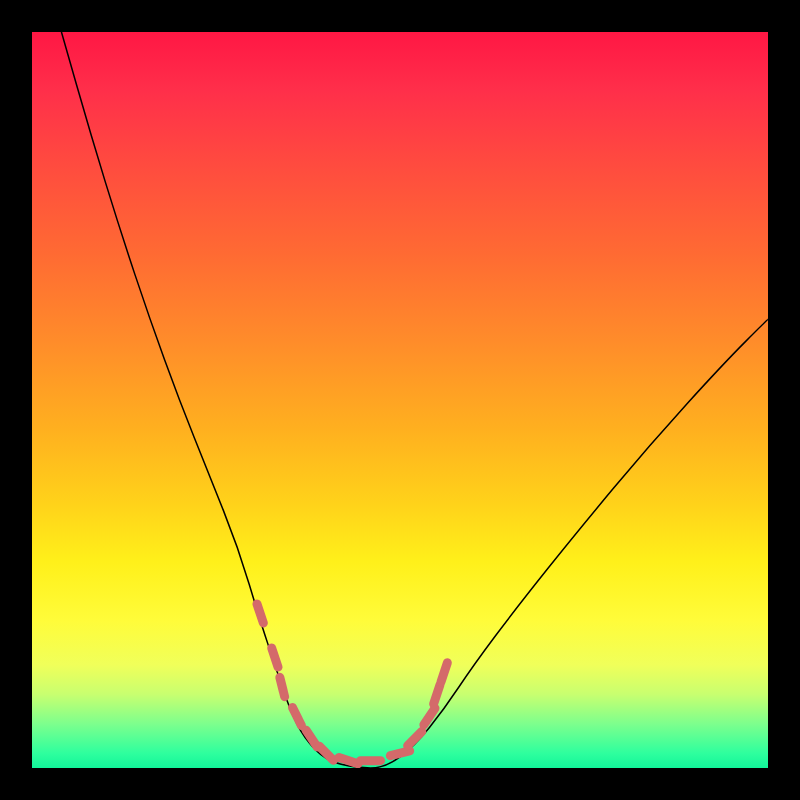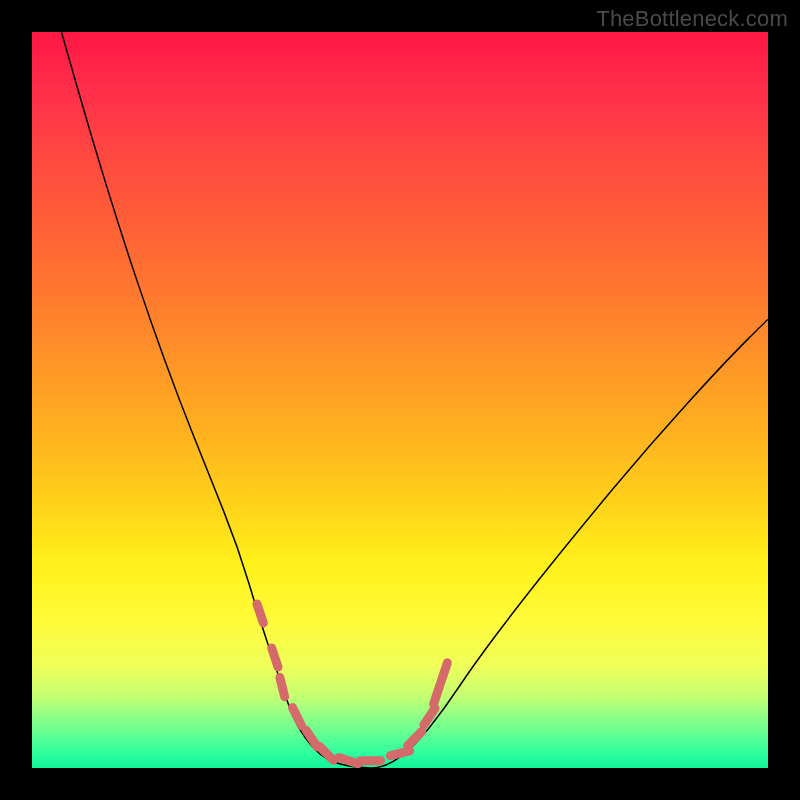--- a/index.html
+++ b/index.html
@@ -62,21 +62,20 @@
     font-weight: 500;
     letter-spacing: 0.2px;
     user-select: none;
   }
 </style>
 </head>
 <body>
 
 <div class="frame">
 
-  <div class="watermark">TheBottleneck.com</div>
 
   <div class="plot-area">
     <div class="gradient-bg"></div>
     <svg class="curve-svg" id="curve-svg" viewBox="0 0 736 736" preserveAspectRatio="none">
         <path d="M 29.44 0 Q 29.44 0 44.160000000000004 51.51999999999998 Q 58.88 103.03999999999996 73.6 150.88 Q 88.32 198.72000000000003 103.03999999999999 242.88000000000002 Q 117.76 287.04 132.48000000000002 327.52 Q 147.20000000000002 368 161.92000000000002 404.79999999999995 Q 176.64 441.59999999999997 191.36 478.4 Q 206.08 515.2 217.12 552 Q 228.16 588.8 235.52 610.88 Q 242.88000000000002 632.96 250.24 655.04 Q 257.59999999999997 677.12 264.96 691.8399999999999 Q 272.32 706.56 283.36 717.5999999999999 Q 294.40000000000003 728.64 309.12 732.3199999999999 Q 323.84 736 338.55999999999995 736 Q 353.28 736 368 724.96 Q 382.72 713.92 397.44000000000005 695.52 Q 412.16 677.12 426.88 655.04 Q 441.59999999999997 632.96 463.68 603.52 Q 485.76000000000005 574.08 515.2 537.28 Q 544.64 500.48 581.44 456.32000000000005 Q 618.24 412.16 655.04 371.68 Q 691.8399999999999 331.2 713.92 309.12 T 736 287.04" fill="none" stroke="#000000" stroke-width="1.5"></path>
         <line x1="224.9977223398316" y1="571.9531670194949" x2="231.3222776601684" y2="590.9268329805052" stroke="#d46a6a" stroke-width="9" stroke-linecap="round"></line>
         <line x1="239.71772233983162" y1="616.1131670194949" x2="246.04227766016842" y2="635.0868329805052" stroke="#d46a6a" stroke-width="9" stroke-linecap="round"></line>
         <line x1="247.81464374963667" y1="645.3385749985466" x2="252.66535625036335" y2="664.7414250014533" stroke="#d46a6a" stroke-width="9" stroke-linecap="round"></line>
         <line x1="260.48786404500044" y1="675.5357280900008" x2="269.4321359549995" y2="693.4242719099992" stroke="#d46a6a" stroke-width="9" stroke-linecap="round"></line>
         <line x1="274.1329980377477" y1="698.2394970566215" x2="285.2270019622523" y2="714.8805029433784" stroke="#d46a6a" stroke-width="9" stroke-linecap="round"></line>

